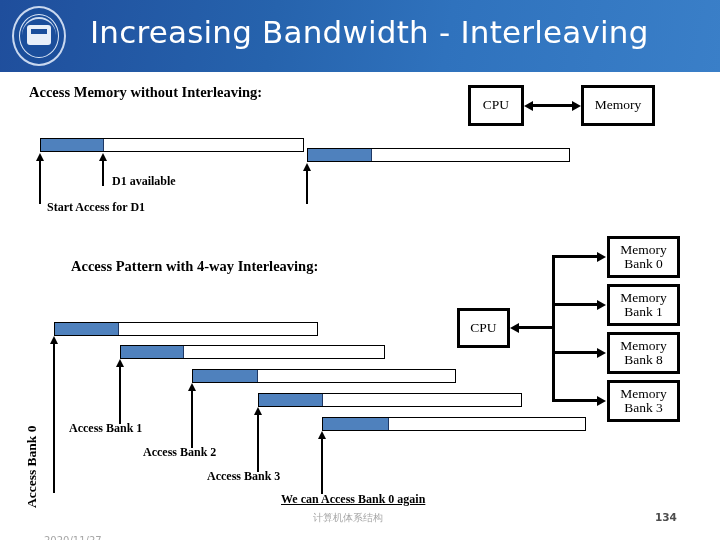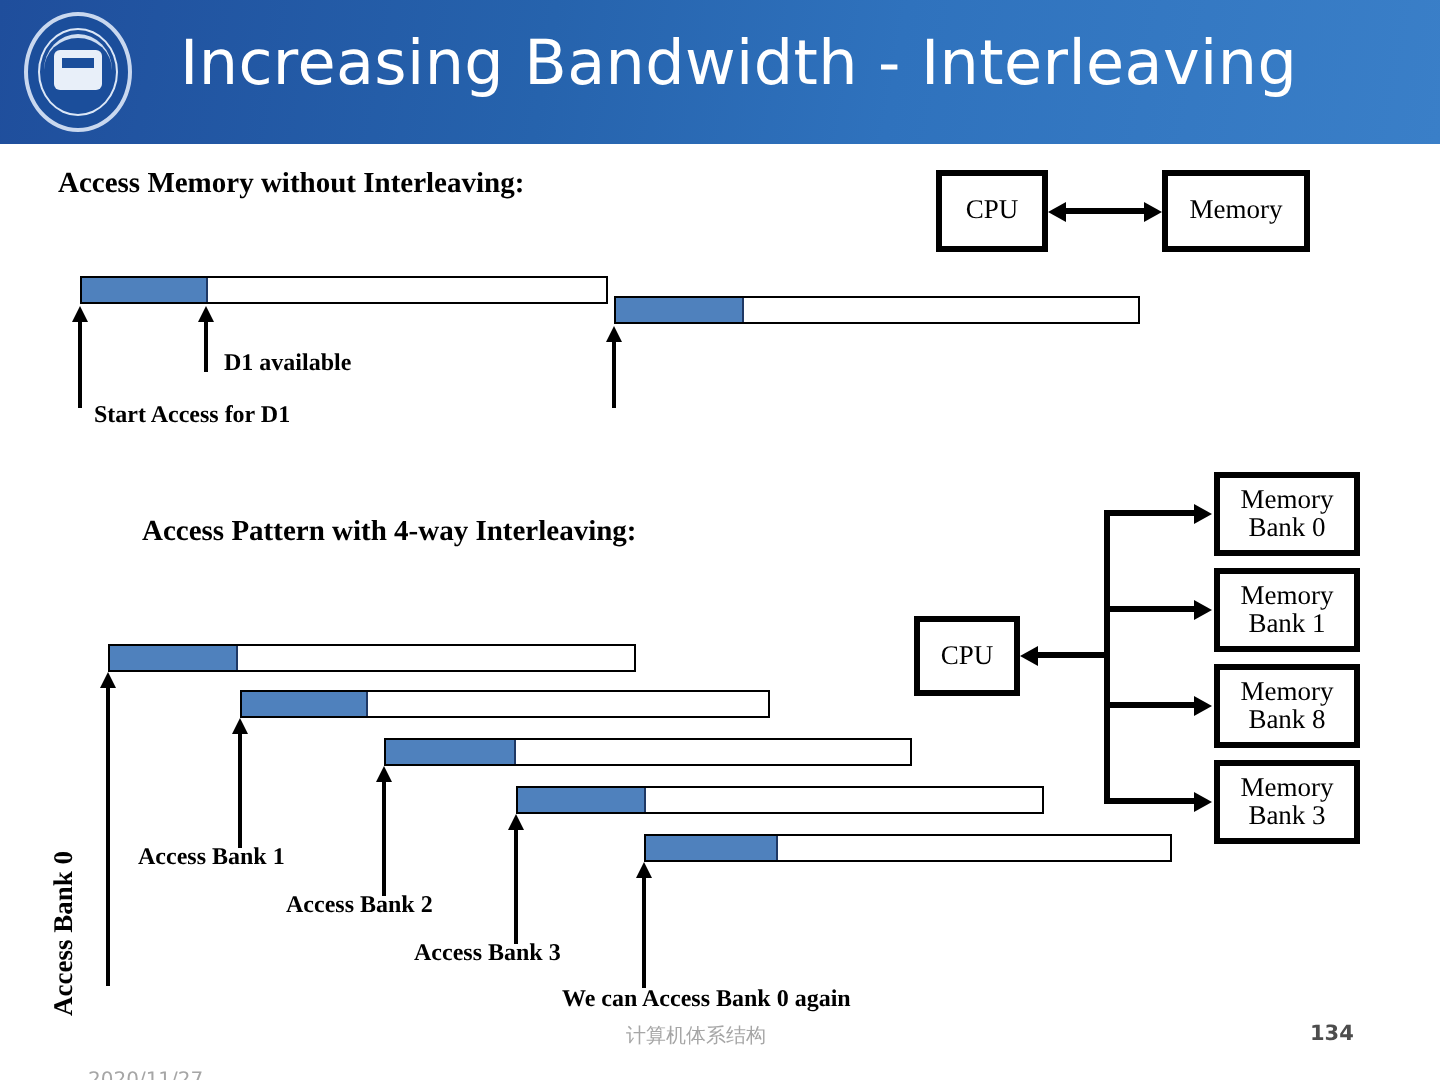--- a/index.html
+++ b/index.html
@@ -320,19 +320,19 @@
   <div class="vline" style="left:191px; top:390px; height:58px;"></div>
   <div class="arrowhead-up" style="left:187.5px; top:383px;"></div>
   <div class="bold-label ann" style="left:143px; top:445px;">Access Bank 2</div>
 
   <div class="vline" style="left:257px; top:414px; height:58px;"></div>
   <div class="arrowhead-up" style="left:253.5px; top:407px;"></div>
   <div class="bold-label ann" style="left:207px; top:469px;">Access Bank 3</div>
 
   <div class="vline" style="left:321px; top:438px; height:56px;"></div>
   <div class="arrowhead-up" style="left:317.5px; top:431px;"></div>
-  <div class="bold-label ann" style="left:281px; top:492px;">We can Access Bank 0 again</div>
+  <div class="bold-label ann" style="left:281px; top:492px;text-decoration:underline;">We can Access Bank 0 again</div>
 
   <div class="footer-text" style="left:44px; top:535px;">2020/11/27</div>
   <div class="footer-text" style="left:313px; top:511px; font-family:'DejaVu Sans', sans-serif;">计算机体系结构</div>
   <div class="footer-page" style="left:655px; top:511px;">134</div>
 
 </div>
 
 </body></html>

